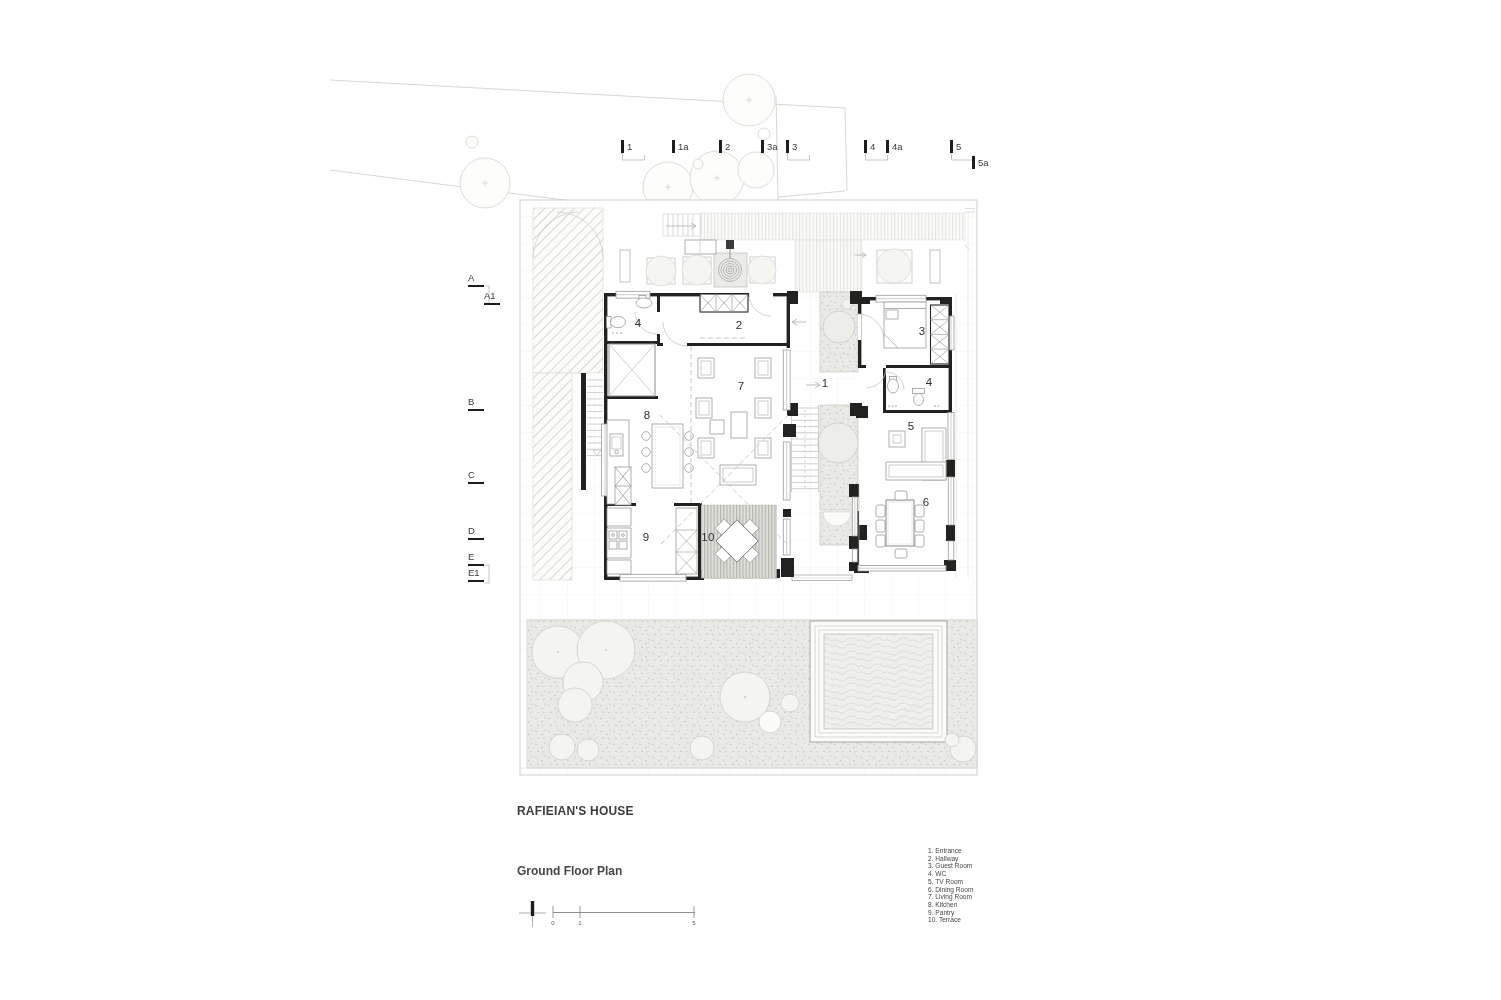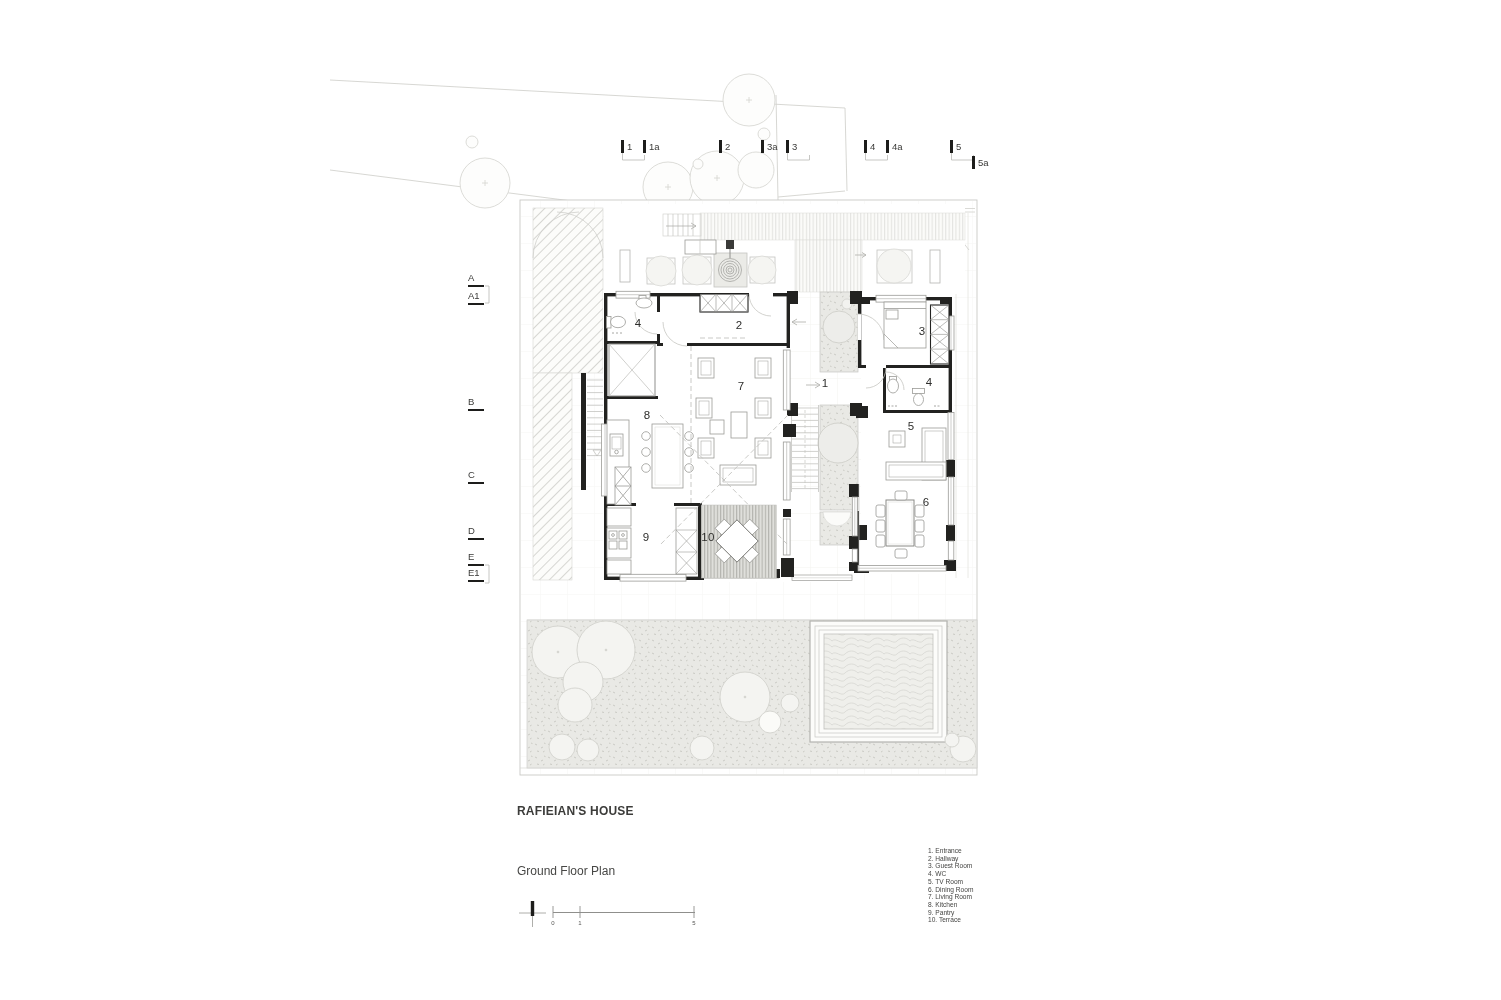--- a/index.html
+++ b/index.html
@@ -12,21 +12,21 @@
   .gtop .bar{display:inline-block;width:3px;height:13px;background:#1d1d1b;}
   
   .gleft{position:absolute;font-size:9.5px;color:#3a3a38;line-height:10px;}
   .gleft .bar{width:16px;height:2.4px;background:#1d1d1b;margin-top:2px;}
   
   .rlabel{position:absolute;transform:translate(-50%,-50%);font-size:11.5px;color:#2e2e2c;
           letter-spacing:0.3px;}
   
   .title{position:absolute;left:517px;top:804px;font-size:12px;font-weight:700;
          color:#3c3c3a;letter-spacing:0.2px;}
-  .subtitle{position:absolute;left:517px;top:864px;font-size:12px;font-weight:400;color:#474745;}
+  .subtitle{position:absolute;left:517px;top:864px;font-size:12px;font-weight:700;color:#474745;}
   
   .legend{position:absolute;left:928px;top:847px;font-size:6.6px;line-height:7.7px;color:#454543;}
   
   .snum{position:absolute;transform:translateX(-50%);font-size:6px;color:#565654;}
 </style>
 </head>
 <body>
 
 <div class="page">
 
@@ -437,21 +437,21 @@
     <path d="M951.5 153V160H973.5V155"></path>
     <path d="M485 286h4v17h-4"></path>
     <path d="M485 565h4v18h-4"></path>
   </g>
 </svg>
 
 <div class="gtop" style="left:621px;top:140px">
       <span class="bar"></span>
       <span>1</span>
     </div>
-<div class="gtop" style="left:643px;top:140px">
+<div class="gtop" style="left:672px;top:140px">
       <span class="bar"></span>
       <span>1a</span>
     </div>
 <div class="gtop" style="left:719px;top:140px">
       <span class="bar"></span>
       <span>2</span>
     </div>
 <div class="gtop" style="left:786px;top:140px">
       <span class="bar"></span>
       <span>3</span>
@@ -471,21 +471,21 @@
 <div class="gtop" style="left:950px;top:140px">
       <span class="bar"></span>
       <span>5</span>
     </div>
 <div class="gtop" style="left:972px;top:156px">
       <span class="bar"></span>
       <span>5a</span>
     </div>
 
 <div class="gleft" style="left:468px;top:273px"><span>A</span><div class="bar"></div></div>
-<div class="gleft" style="left:468px;top:291px"><span>A1</span><div class="bar"></div></div>
+<div class="gleft" style="left:484px;top:291px"><span>A1</span><div class="bar"></div></div>
 <div class="gleft" style="left:468px;top:397px"><span>B</span><div class="bar"></div></div>
 <div class="gleft" style="left:468px;top:470px"><span>C</span><div class="bar"></div></div>
 <div class="gleft" style="left:468px;top:526px"><span>D</span><div class="bar"></div></div>
 <div class="gleft" style="left:468px;top:552px"><span>E</span><div class="bar"></div></div>
 <div class="gleft" style="left:468px;top:568px"><span>E1</span><div class="bar"></div></div>
 
 <div class="rlabel" style="left:825px;top:383px">1</div>
 <div class="rlabel" style="left:739px;top:325px">2</div>
 <div class="rlabel" style="left:922px;top:331px">3</div>
 <div class="rlabel" style="left:638px;top:323px">4</div>

